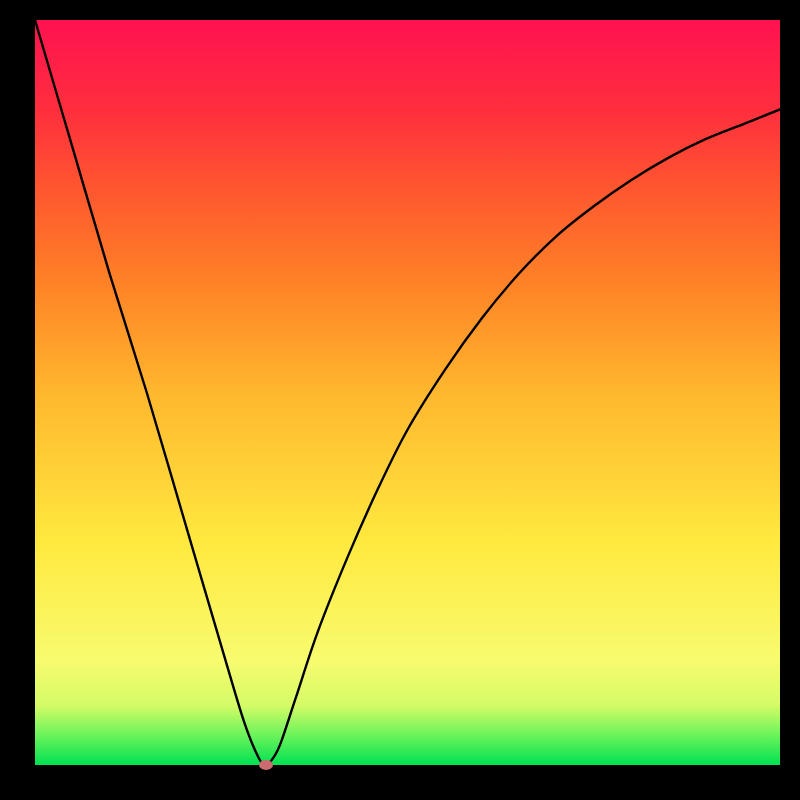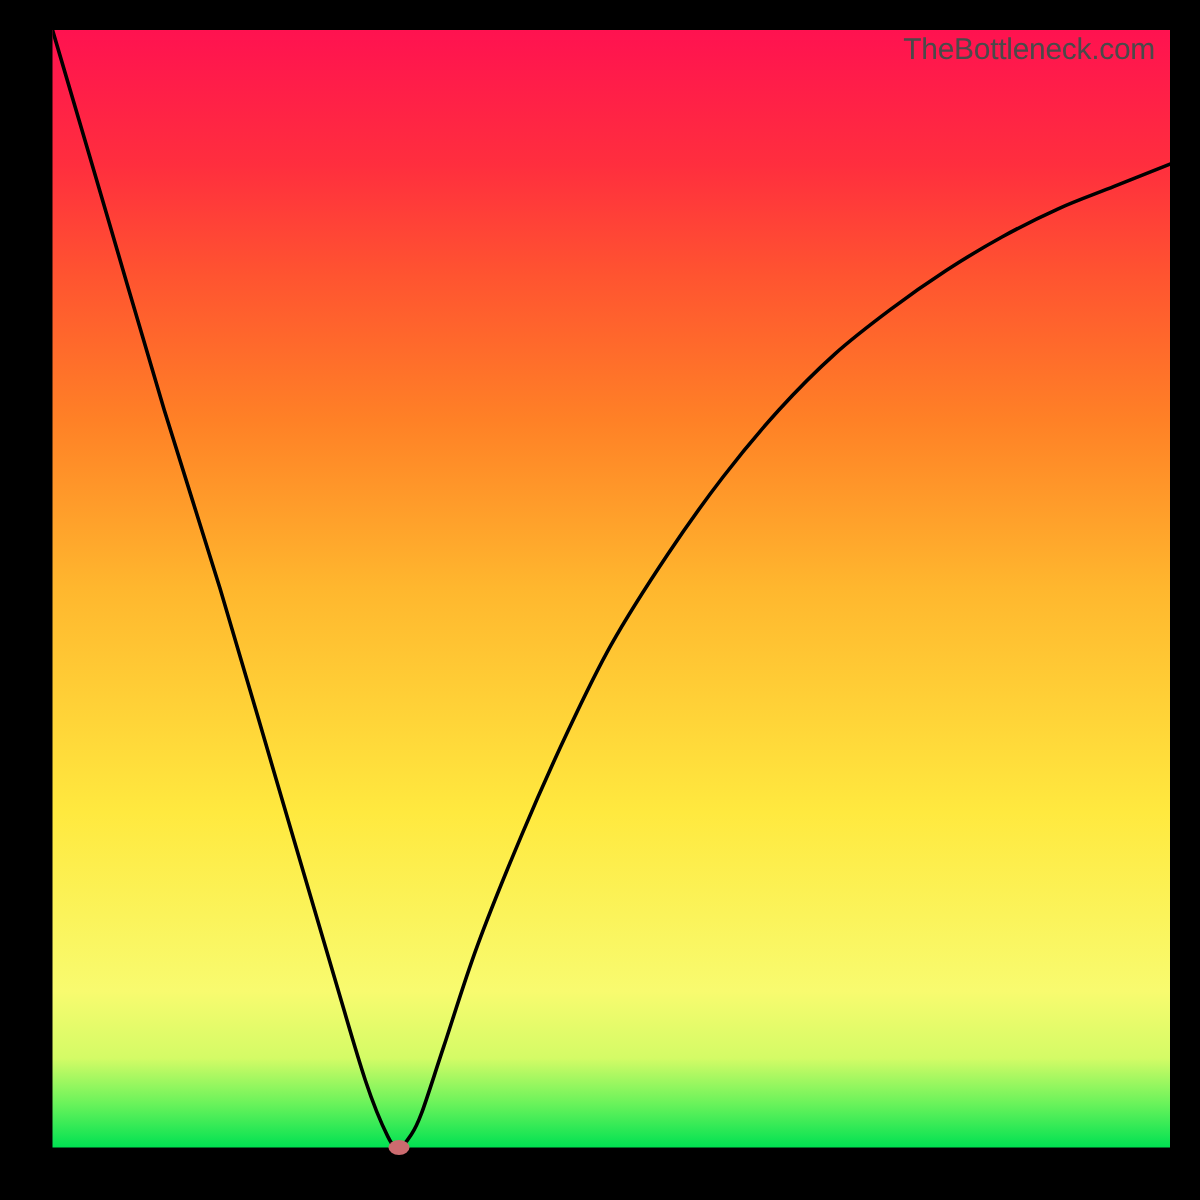--- a/index.html
+++ b/index.html
@@ -63,21 +63,20 @@
     transform: translate(-50%, -50%);
   }
 </style>
 </head>
 <body>
 
 <div class="frame">
 
   <div class="plot-area">
 
-    <div class="watermark">TheBottleneck.com</div>
 
     <svg class="curve" viewBox="0 0 745 745" preserveAspectRatio="none">
       <path id="curve-path" fill="none" stroke="#000" stroke-width="2.4" stroke-linecap="round" stroke-linejoin="round" d="M 0,0 C 6.208333333333333,21.10833333333333 24.833333333333336,84.43333333333331 37.25,126.64999999999998 C 49.666666666666664,168.86666666666665 62.083333333333336,212.32499999999996 74.5,253.29999999999995 C 86.91666666666667,294.275 99.33333333333333,331.525 111.75,372.5 C 124.16666666666667,413.475 136.58333333333334,456.93333333333334 149,499.15 C 161.41666666666666,541.3666666666667 176.31666666666666,592.275 186.25,625.8 C 196.18333333333334,659.3249999999999 202.39166666666668,681.675 208.60000000000002,700.3 C 214.80833333333337,718.925 219.775,730.0999999999999 223.5,737.55 C 227.225,745 228.46666666666664,745 230.95,745 C 233.43333333333334,745 235.91666666666666,741.275 238.4,737.55 C 240.88333333333335,733.8249999999999 242.12500000000003,732.5833333333333 245.85000000000002,722.65 C 249.57500000000002,712.7166666666667 254.54166666666666,696.575 260.75,677.95 C 266.9583333333333,659.325 274.40833333333336,634.4916666666667 283.1,610.9 C 291.7916666666667,587.3083333333333 302.96666666666664,559.9916666666667 312.9,536.4 C 322.8333333333333,512.8083333333333 332.76666666666665,490.45833333333337 342.7,469.35 C 352.6333333333333,448.2416666666667 361.325,429.6166666666667 372.5,409.75 C 383.675,389.8833333333333 397.33333333333337,368.775 409.75000000000006,350.15 C 422.16666666666674,331.525 434.58333333333337,314.14166666666665 447,298 C 459.41666666666663,281.85833333333335 471.8333333333333,266.95833333333326 484.25,253.29999999999995 C 496.6666666666667,239.64166666666662 509.0833333333333,227.22500000000005 521.5,216.05000000000007 C 533.9166666666666,204.87500000000009 546.3333333333334,195.56250000000003 558.75,186.25 C 571.1666666666666,176.93749999999997 583.5833333333334,168.24583333333328 596,160.17499999999995 C 608.4166666666666,152.10416666666663 620.8333333333334,144.6541666666667 633.25,137.82500000000005 C 645.6666666666666,130.9958333333334 658.0833333333334,124.78750000000007 670.5,119.20000000000005 C 682.9166666666666,113.61250000000003 695.3333333333334,109.26666666666664 707.75,104.29999999999995 C 720.1666666666666,99.33333333333327 738.7916666666666,91.88333333333331 745,89.39999999999998"></path>
     </svg>
 
     <div id="min-marker" class="marker" style="left: 230.95px; top: 745px; background: rgb(204, 107, 111);"></div>
 
   </div>
 </div>
 

